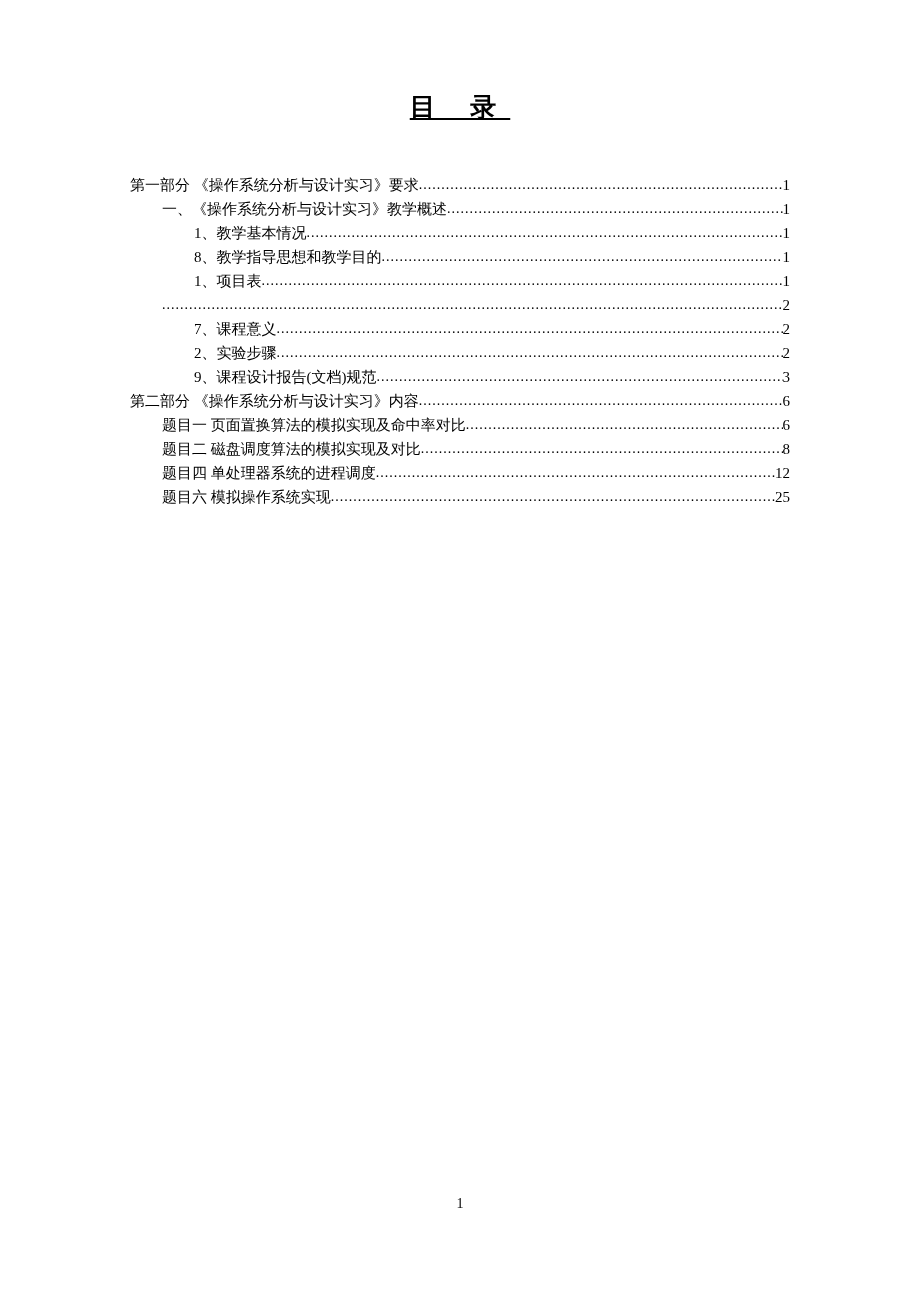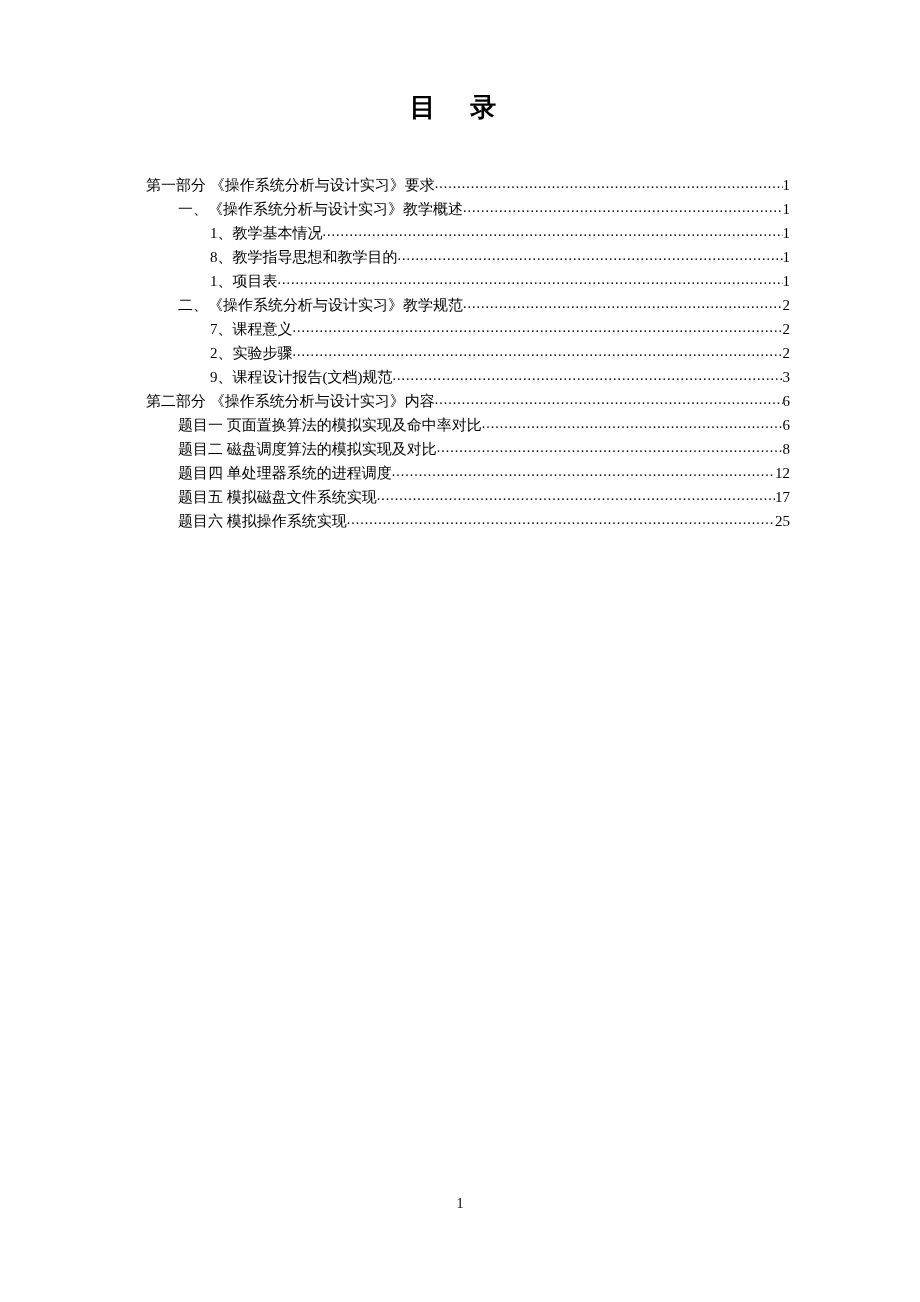--- a/index.html
+++ b/index.html
@@ -17,29 +17,29 @@
     }
     .page {
       padding: 90px 130px 0 130px;
     }
     .title {
       text-align: center;
       font-size: 26px;
       font-weight: bold;
       letter-spacing: 14px;
       margin-bottom: 48px;
+      text-decoration: underline;
     }
     .toc-entry {
       display: flex;
-      align-items: flex-start;
+      align-items: center;
       font-size: 15px;
       line-height: 1.6;
       margin-bottom: 0px;
       white-space: nowrap;
-      margin-left: 16px;
     }
     .indent-0 { padding-left: 0; }
     .indent-1 { padding-left: 32px; }
     .indent-2 { padding-left: 64px; }
     .toc-label {
       flex-shrink: 0;
     }
     .toc-dots {
       flex: 1;
       overflow: hidden;
@@ -87,21 +87,20 @@
         <span class="toc-label">8、教学指导思想和教学目的</span>
         <span class="toc-dots"></span>
         <span class="toc-page">1</span>
       </div>
       <div class="toc-entry indent-2">
         <span class="toc-label">1、项目表</span>
         <span class="toc-dots"></span>
         <span class="toc-page">1</span>
       </div>
       <div class="toc-entry indent-1">
-        <span class="toc-label">二、《操作系统分析与设计实习》教学规范 </span>
         <span class="toc-dots"></span>
         <span class="toc-page">2</span>
       </div>
       <div class="toc-entry indent-2">
         <span class="toc-label">7、课程意义</span>
         <span class="toc-dots"></span>
         <span class="toc-page">2</span>
       </div>
       <div class="toc-entry indent-2">
         <span class="toc-label">2、实验步骤</span>
@@ -127,25 +126,20 @@
         <span class="toc-label">题目二  磁盘调度算法的模拟实现及对比</span>
         <span class="toc-dots"></span>
         <span class="toc-page">8</span>
       </div>
       <div class="toc-entry indent-1">
         <span class="toc-label">题目四  单处理器系统的进程调度</span>
         <span class="toc-dots"></span>
         <span class="toc-page">12</span>
       </div>
       <div class="toc-entry indent-1">
-        <span class="toc-label">题目五  模拟磁盘文件系统实现</span>
-        <span class="toc-dots"></span>
-        <span class="toc-page">17</span>
-      </div>
-      <div class="toc-entry indent-1">
         <span class="toc-label">题目六  模拟操作系统实现</span>
         <span class="toc-dots"></span>
         <span class="toc-page">25</span>
       </div>
     </div>
 </div>
 
 <div class="page-number">1</div>
 
 </body></html>

